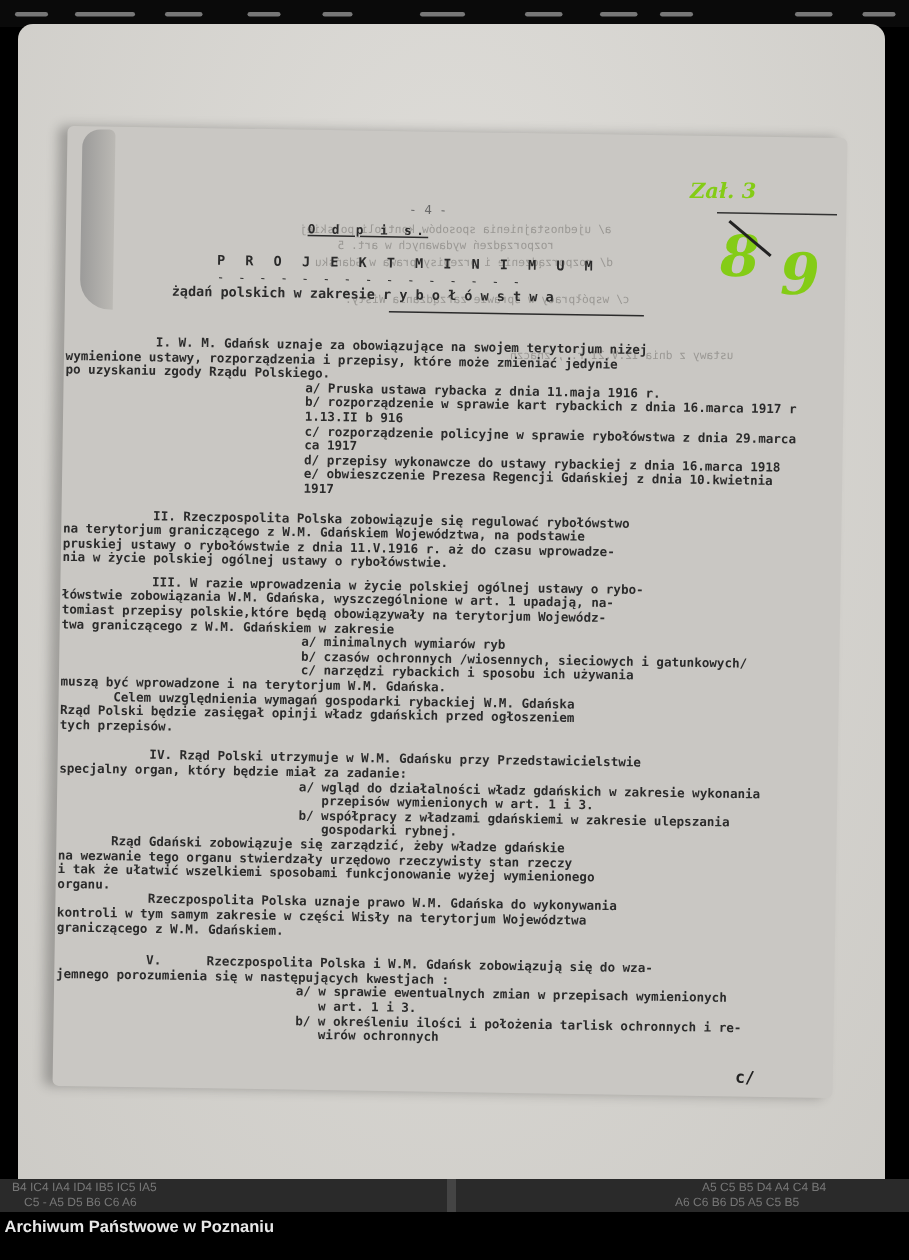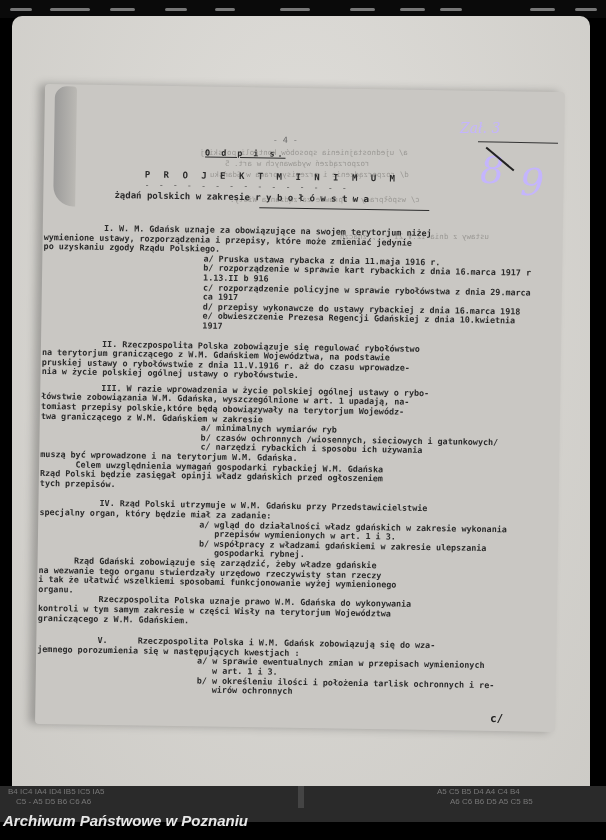--- a/index.html
+++ b/index.html
@@ -1,40 +1,40 @@
 <!DOCTYPE html>
 <html><head>
 <meta charset="utf-8">
 <style>
   html, body { margin:0; padding:0; }
   body { width:606px; height:840px; background:#000; position:relative; overflow:hidden; font-family:"DejaVu Sans Mono", monospace; }
   .film-top { position:absolute; left:0; top:0; width:606px; height:18px; background:#0a0a0a; }
   .film-top .sprocket { position:absolute; top:8px; height:3px; background:#777; border-radius:2px; }
   .mount { position:absolute; left:12px; top:16px; width:578px; height:770px; background:#d8d6d1; border-radius:10px 10px 0 0; }
   .mount::after { content:""; position:absolute; inset:0; background: radial-gradient(ellipse at 50% 30%, rgba(255,255,255,0.18), rgba(0,0,0,0.05)); border-radius:10px 10px 0 0; }
-  .film-strip { position:absolute; left:0; top:786px; width:606px; height:36px; background:#2a2a2a; }
+  .film-strip { position:absolute; left:0; top:786px; width:606px; height:22px; background:#2a2a2a; }
   .film-strip .codes { position:absolute; font-family:"Liberation Sans", sans-serif; font-size:8px; color:#777; white-space:nowrap; line-height:10px; }
   .film-strip .mark { position:absolute; left:298px; top:0; width:6px; height:22px; background:#444; }
-  .caption { position:absolute; left:3px; top:812px; font-family:"Liberation Sans", sans-serif; font-weight:bold; font-size:15px; color:#e8e8e8;font-style:italic; }
+  .caption { position:absolute; left:3px; top:812px; font-family:"Liberation Sans", sans-serif; font-weight:bold; font-size:11px; color:#e8e8e8; }
   .sheet { position:absolute; left:40px; top:88px; width:520px; height:640px; background:#c9c7c3; transform:rotate(0.9deg); transform-origin:50% 50%; box-shadow: -6px 0 8px rgba(0,0,0,0.25); border-radius:4px; }
   .sheet .fold { position:absolute; left:10px; top:2px; width:22px; height:120px; background:linear-gradient(90deg,#888,#b5b3ae); border-radius:12px 4px 0 20px; opacity:0.7; }
   .doc { position:absolute; left:46px; top:96px; width:510px; color:#2b2b2b; font-size:8.4px; line-height:9.6px; transform:rotate(0.9deg); transform-origin:0 0; }
   .ghost { position:absolute; color:#9a9894; font-size:7.5px; line-height:9px; transform:scaleX(-1); white-space:nowrap; }
   .line { white-space:nowrap; position:relative; }
   .page-no { text-align:center; color:#666; margin-left:-30px; }
   .title-odpis { margin-left:160px; font-weight:bold; letter-spacing:3px; text-decoration:underline; }
   .title-proj { margin-left:100px; font-weight:bold; letter-spacing:4px; font-size:9px; margin-top:14px; }
   .title-dash { margin-left:100px; letter-spacing:2px; }
   .subtitle { margin-left:70px; font-weight:bold; font-size:9px; margin-top:2px; }
   .rule { margin-left:215px; width:170px; border-top:1.5px solid #2b2b2b; margin-top:4px; }
   .para { margin-top:10px; }
   .ind1 { padding-left:60px; }
   .ind2 { padding-left:160px; }
   .b { font-weight:bold; }
-  .hand { position:absolute; font-family:"DejaVu Serif", serif; color:#c4b5fd; font-style:italic; }
+  .hand { position:absolute; font-family:"DejaVu Serif", serif; color:#84cc16; font-style:italic;font-weight:bold; }
   .zal { left:460px; top:120px; font-size:14px; }
   .zal-rule { position:absolute; left:478px; top:142px; width:80px; border-top:1px solid #333; transform:rotate(1deg); }
   .num8 { left:480px; top:148px; font-size:38px; }
   .num9 { left:520px; top:160px; font-size:38px; }
   .strike { position:absolute; left:482px; top:158px; width:36px; border-top:2px solid #222; transform:rotate(40deg); }
   .slash-o { position:absolute; left:490px; top:712px; font-size:11px; color:#222; transform:rotate(1deg); }
 </style>
 </head>
 <body>
 
@@ -138,17 +138,17 @@
 <div class="hand zal">Zał. 3</div>
 <div class="zal-rule"></div>
 <div class="hand num8">8</div>
 <div class="strike"></div>
 <div class="hand num9">9</div>
 
 <div class="film-strip">
   <div class="codes" style="left:8px;top:1px">B4  IC4  IA4 ID4  IB5 IC5 IA5</div>
   <div class="codes" style="left:16px;top:11px">C5 - A5  D5  B6  C6  A6</div>
   <div class="mark"></div>
-  <div class="codes" style="left:437px;top:1px">A5 C5 B5  D4  A4  C4  B4</div>
+  <div class="codes" style="left:468px;top:1px">A5 C5 B5  D4  A4  C4  B4</div>
   <div class="codes" style="left:450px;top:11px">A6 C6 B6  D5  A5  C5  B5</div>
 </div>
 
 <div class="caption">Archiwum Państwowe w Poznaniu</div>
 
 </body></html>

